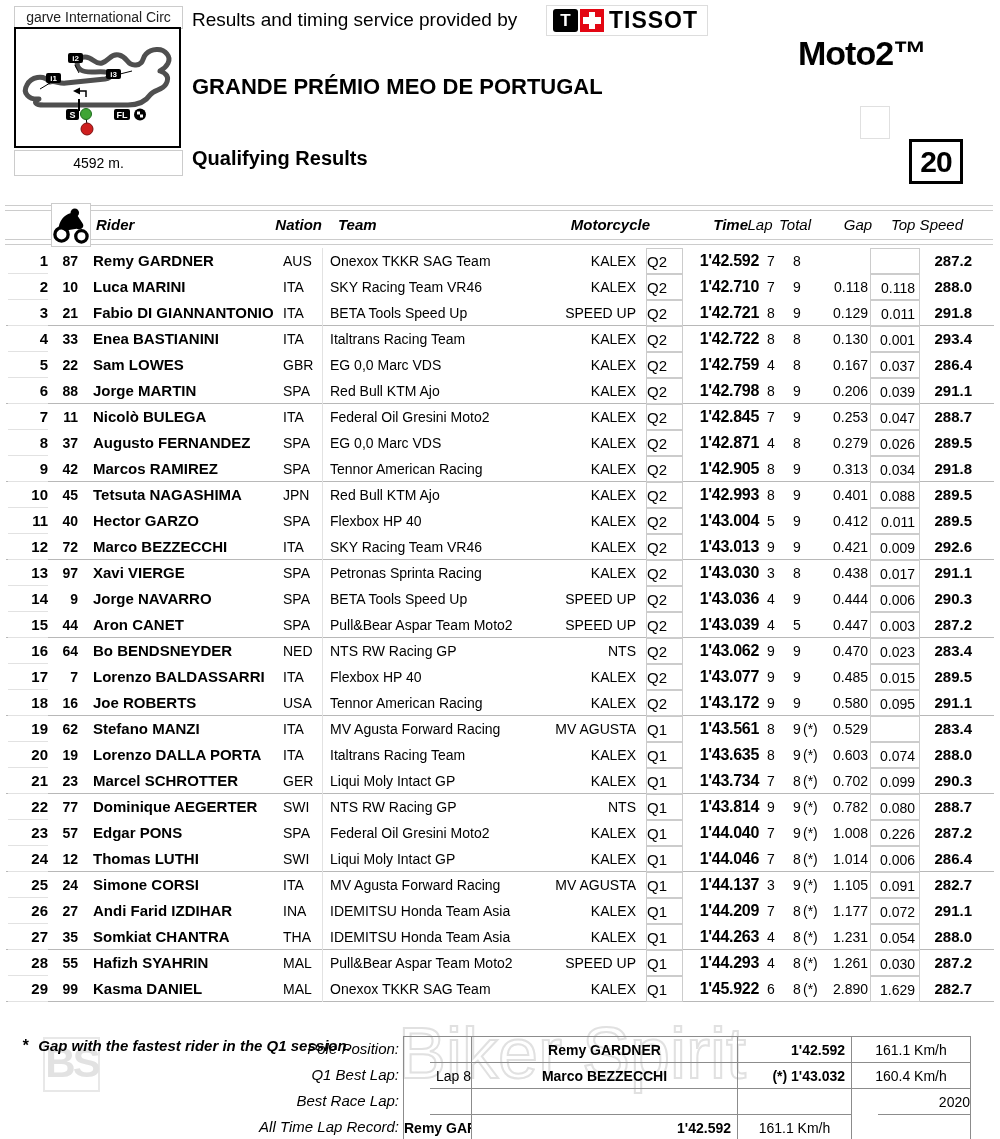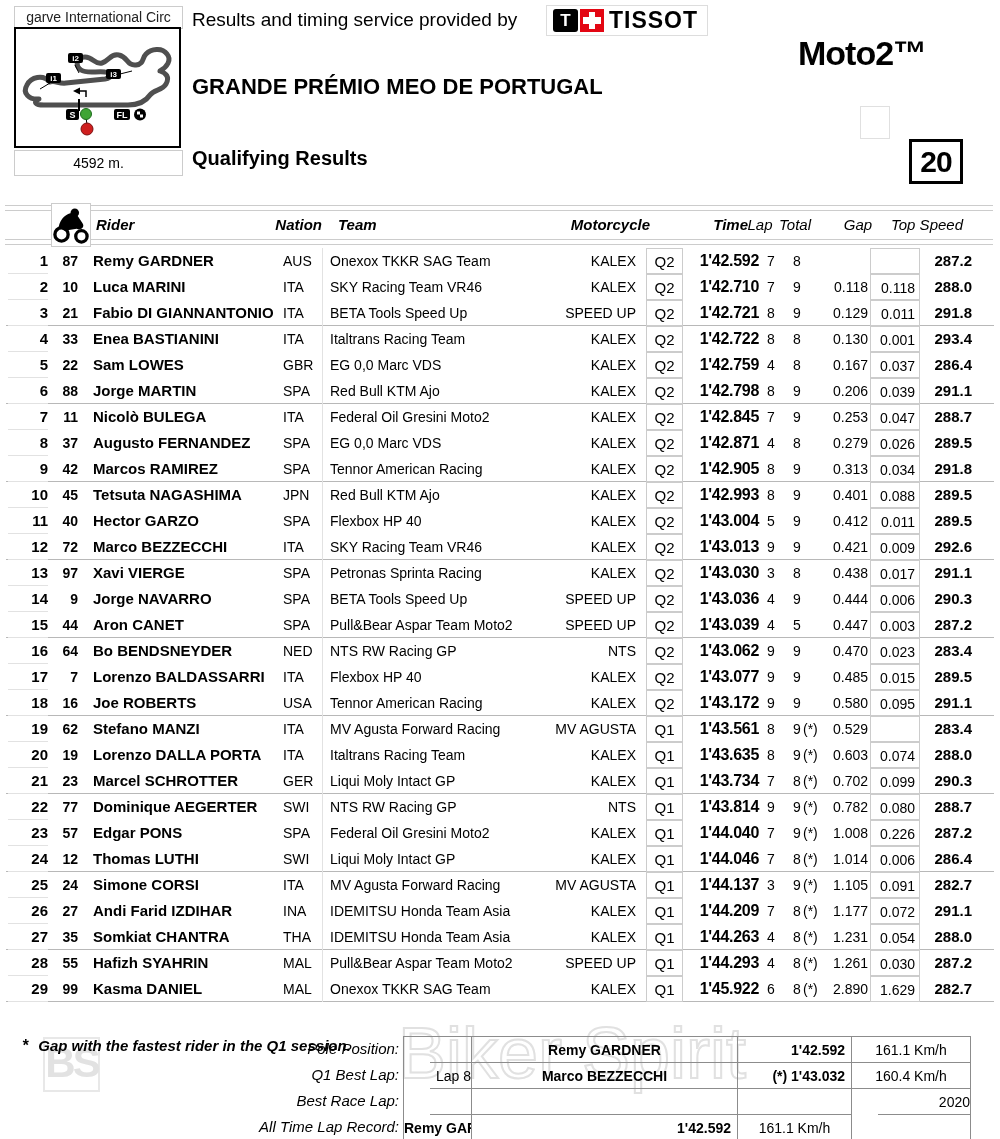--- a/index.html
+++ b/index.html
@@ -56,21 +56,21 @@
   .rows{left:6px;top:248px;width:988px;}
   .row{position:relative;width:988px;height:26px;box-sizing:border-box;}
   .row.group-end{border-bottom:1px solid #b8b8b8;}
   .c{position:absolute;top:0;height:26px;line-height:26px;font-size:14px;white-space:nowrap;box-sizing:border-box;}
   .c-pos{left:2px;width:40px;text-align:right;font-weight:bold;font-size:15px;border-bottom:1px solid #e2e2e2;}
   .c-num{left:44px;width:28px;text-align:right;font-weight:bold;}
   .c-rider{left:87px;width:192px;font-weight:bold;font-size:15px;overflow:hidden;}
   .c-nation{left:277px;width:40px;border-right:1px solid #e2e2e2;padding-right:8px;}
   .c-team{left:324px;width:252px;overflow:hidden;}
   .c-bike{left:499px;width:131px;text-align:right;}
-  .c-sess{left:640px;width:37px;text-align:center;border:1px solid #ccc;font-size:15px;}
+  .c-sess{left:640px;width:37px;border:1px solid #ccc;font-size:15px;}
   .c-time{left:677px;width:76px;text-align:right;font-weight:bold;font-size:16px;letter-spacing:-0.3px;}
   .c-lap{left:755px;width:20px;text-align:center;}
   .c-total{left:781px;width:20px;text-align:center;}
   .c-star{left:797px;width:20px;text-align:left;}
   .c-gap1{left:816px;width:46px;text-align:right;}
   .c-gap2{left:864px;width:50px;text-align:right;border:1px solid #ccc;padding-right:4px;}
   .c-speed{left:908px;width:58px;text-align:right;font-weight:bold;font-size:15px;}
 
   
   .footnote{left:22px;top:1008px;font-size:15px;font-weight:bold;font-style:italic;margin-top:29px;}

